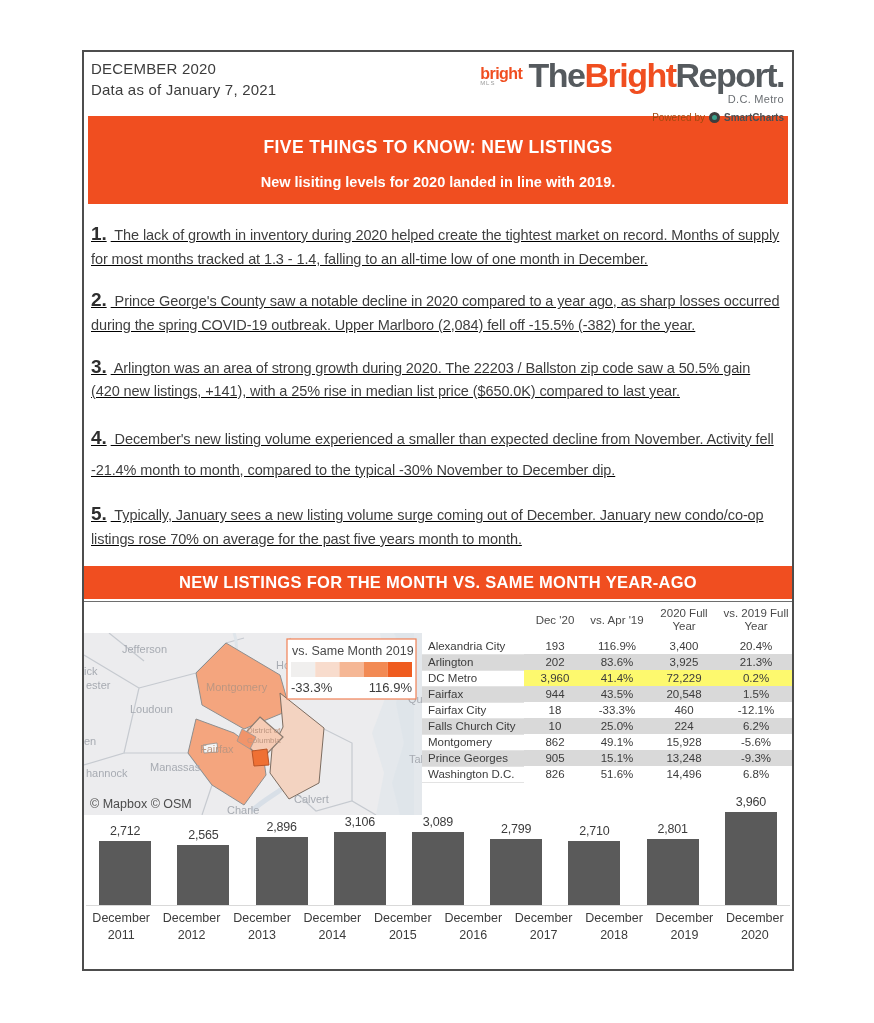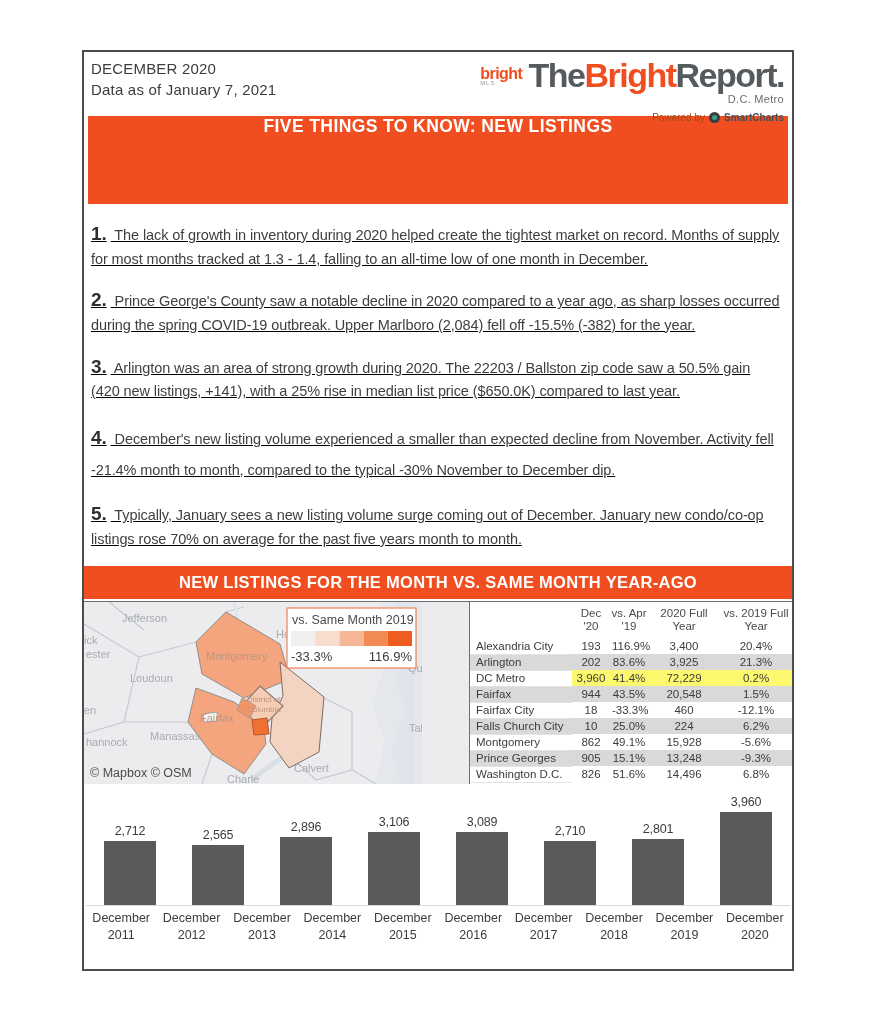--- a/index.html
+++ b/index.html
@@ -21,36 +21,36 @@
   .logo-region { color:#6b6f73; font-size:11px; margin-top:1px; letter-spacing:.3px;}
   .powered { display:flex; align-items:center; justify-content:flex-end; gap:4px; margin-top:2px;}
   .powered .pb { color:#a1490f; font-size:10px; }
   .sc-icon { width:11px; height:11px; border-radius:50%; background:#3d3d3d; position:relative; display:inline-block;}
   .sc-icon::after { content:""; position:absolute; left:3px; top:3px; width:5px; height:5px; border-radius:50%; background:#3aa08a;}
   .sc-name { color:#4b4f52; font-size:10px; font-weight:bold; }
   .sc-tag { height:2px; width:38px; background:#f04e20; margin:1px 0 0 auto;}
 
   
   .banner1 { margin:0 4px; height:88px; background:#f04e20; color:#fff; text-align:center; }
-  .banner1 .t1 { font-weight:bold; font-size:17.5px; letter-spacing:.4px; }
+  .banner1 .t1 { font-weight:bold; font-size:17.5px; letter-spacing:.4px; padding-top:21px;}
   .banner1 .t2 { font-weight:bold; font-size:14.5px; margin-top:16px; }
   .bannerbar { background:#f04e20; color:#fff; text-align:center; font-weight:bold;
     font-size:16.5px; letter-spacing:.3px; height:33px; line-height:33px; }
   .bannerbar.mid { margin:0; }
   .bannerbar.bot { margin:5px 4px 0 4px; }
 
   
   .things { padding:16px 10px 0 7px;text-decoration:underline; }
   .thing { color:#3f3f3f; font-size:14.5px; line-height:1.5; margin-bottom:16px; letter-spacing:-.1px;}
   .thing .num { font-weight:bold; font-size:19px; color:#2e2e2e; margin-right:4px;}
   .thing.spread { line-height:1.95; }
 
   
   .maprow { display:flex; height:183px; border-top:1px solid #6e6e6e; margin-top:2px;}
-  .mapbox { width:386px; height:100%; border-right:1px solid #6e6e6e; position:relative; background:#ececee;}
+  .mapbox { width:338px; height:100%; border-right:1px solid #6e6e6e; position:relative; background:#ececee;margin-top:31px;}
   .tablebox { flex:1; padding:0; }
   table.stats { width:100%; border-collapse:collapse; table-layout:fixed; }
   table.stats th { font-weight:normal; color:#4a4a4a; font-size:11.5px; text-align:center;
     vertical-align:middle; height:36px; line-height:1.15; padding:2px 0;}
   table.stats td { font-size:11.5px; color:#3c3c3c; height:16px; padding:0 2px; text-align:center;}
   table.stats td.name { text-align:left; padding-left:6px; }
   tr.stripe td { background:#d9d9d9; }
   tr.hl td.val { background:#fdf96e; }
   td.name { border-bottom:1px solid #e3e3e3; }
 
@@ -91,20 +91,21 @@
         <span>
           <span class="sc-name">SmartCharts</span>
           <span class="sc-tag" style="display:block"></span>
         </span>
       </div>
     </div>
   </div>
 
   <div class="banner1">
     <div class="t1">FIVE THINGS TO KNOW: NEW LISTINGS</div>
+    <div class="t2">New lisiting levels for 2020 landed in line with 2019.</div>
   </div>
 
   <div class="things" id="things">
       <div class="thing"><span class="num">1.</span><span> The lack of growth in inventory during 2020 helped create the tightest market on record. Months of supply for most months tracked at 1.3 - 1.4, falling to an all-time low of one month in December.</span></div>
       <div class="thing"><span class="num">2.</span><span>  Prince George's County saw a notable decline in 2020 compared to a year ago, as sharp losses occurred during the spring COVID-19 outbreak. Upper Marlboro (2,084) fell off -15.5% (-382) for the year.</span></div>
       <div class="thing"><span class="num">3.</span><span> Arlington was an area of strong growth during 2020. The 22203 / Ballston zip code saw a 50.5% gain (420 new listings, +141), with a 25% rise in median list price ($650.0K) compared to last year.</span></div>
       <div class="thing spread"><span class="num">4.</span><span> December's new listing volume experienced a smaller than expected decline from November. Activity fell -21.4% month to month, compared to the typical -30% November to December dip.</span></div>
       <div class="thing"><span class="num">5.</span><span> Typically, January sees a new listing volume surge coming out of December. January new condo/co-op listings rose 70% on average for the past five years month to month.</span></div>
     </div>
 
@@ -281,20 +282,24 @@
         </div>
         <div class="bcol">
           <div class="bval">3,106</div>
           <div class="bar" style="height: 73px; background: rgb(90, 90, 90);"></div>
         </div>
         <div class="bcol">
           <div class="bval">3,089</div>
           <div class="bar" style="height: 73px; background: rgb(90, 90, 90);"></div>
         </div>
         <div class="bcol">
+          <div class="bval">2,799</div>
+          <div class="bar" style="height: 66px; background: rgb(90, 90, 90);"></div>
+        </div>
+        <div class="bcol">
           <div class="bval">2,710</div>
           <div class="bar" style="height: 64px; background: rgb(90, 90, 90);"></div>
         </div>
         <div class="bcol">
           <div class="bval">2,801</div>
           <div class="bar" style="height: 66px; background: rgb(90, 90, 90);"></div>
         </div>
         <div class="bcol">
           <div class="bval">3,960</div>
           <div class="bar" style="height: 93px; background: rgb(90, 90, 90);"></div>

